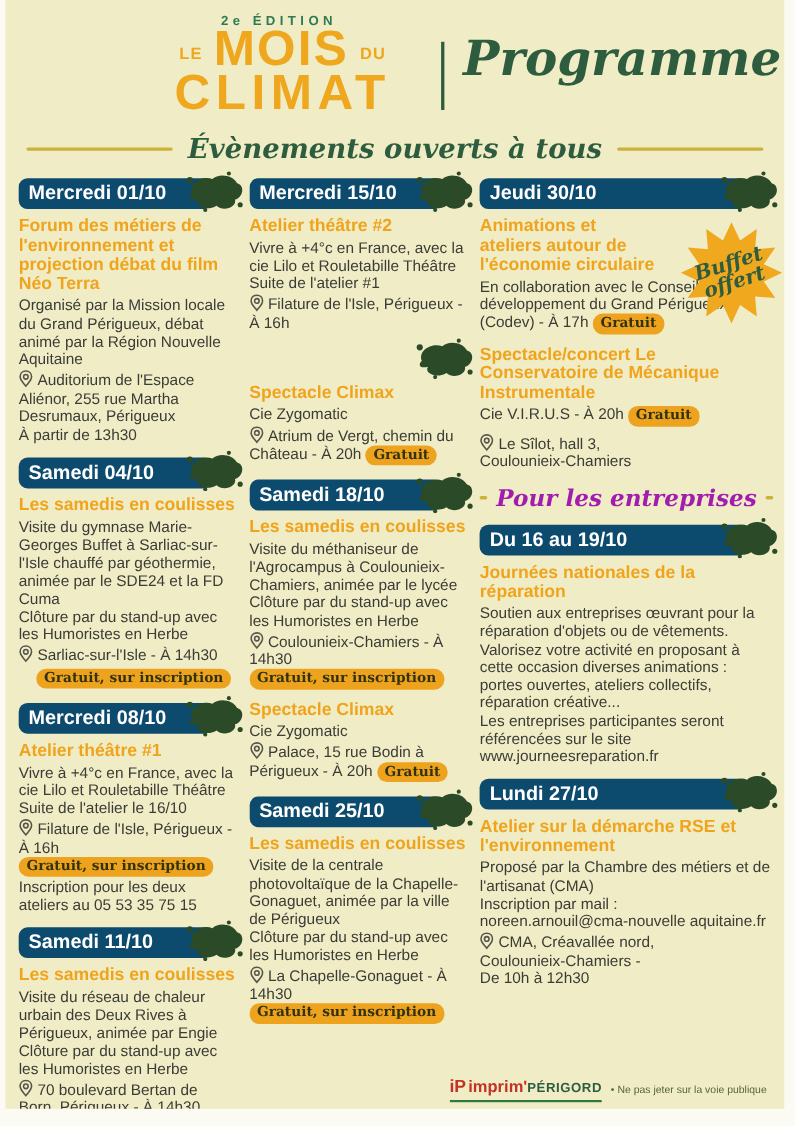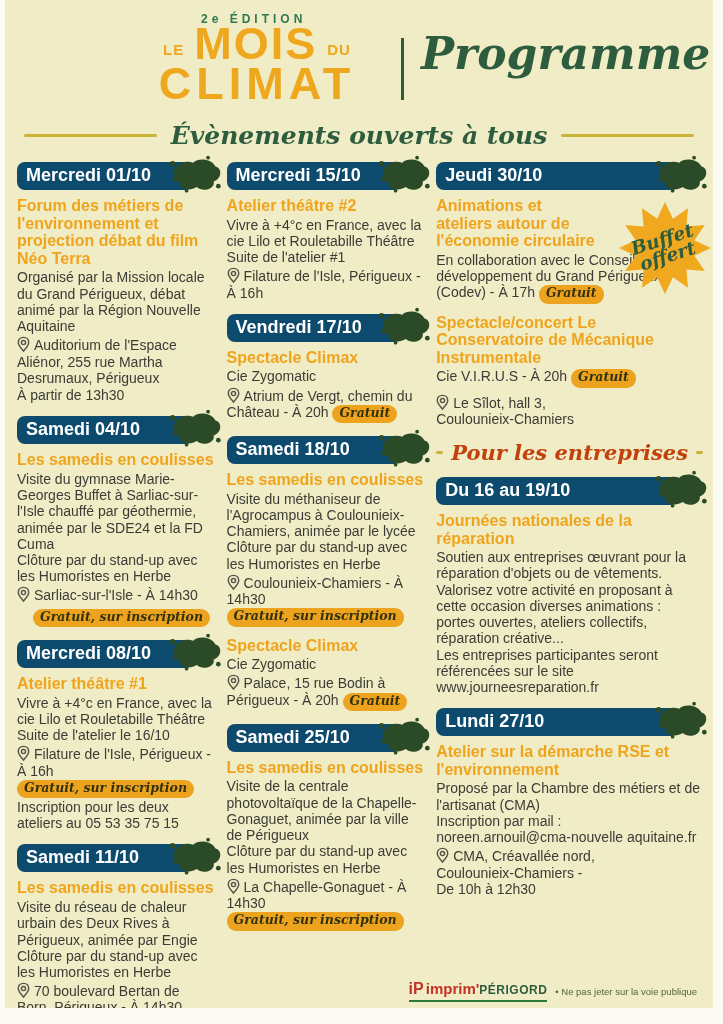--- a/index.html
+++ b/index.html
@@ -31,28 +31,28 @@
   .date-wrap{position:relative;margin-bottom:5px;height:30px;}
   .date-bar{position:absolute;left:0;right:24px;top:0;background:#0c4a6e;color:#fff;
     border-radius:8px;font-size:18px;font-weight:bold;padding:3px 0 4px 9px;white-space:nowrap;}
   .splat{position:absolute;right:-6px;top:-7px;width:56px;height:38px;fill:#2a4a28;}
   .etitle{margin:2px 0 2px;color:#f0a41c;font-size:16px;line-height:1.1;font-weight:bold;}
   .ebody{margin:1px 0 2px;color:#3c3c36;font-size:14px;line-height:1.16;white-space:pre-line;}
   .loc{margin:2px 0 1px;color:#3c3c36;font-size:14px;line-height:1.16;}
   .loc-text{white-space:pre-line;}
   .pin{width:13px;height:17px;vertical-align:-3px;margin-right:4px;stroke:#55554a;fill:none;}
   .badge{display:inline-block;background:#eda31d;color:#33320f;border-radius:9px;
-    padding:0 7px 2px;font-family:"DejaVu Serif",serif;font-style:italic;font-weight:bold;
+    padding:0 7px 2px;font-family:"DejaVu Serif",serif;font-weight:bold;
     font-size:12.5px;line-height:1.3;white-space:nowrap;}
   .badge-line{margin:3px 0 0 16px;}
 
   
   .subhead{display:flex;align-items:center;margin:10px 0 12px;}
   .subhead .rule{height:3px;background:#cdb23a;}
-  .subhead-text{margin:0 8px;color:#c2410c;font-size:21px;font-weight:bold;font-style:italic;
+  .subhead-text{margin:0 8px;color:#a21caf;font-size:21px;font-weight:bold;font-style:italic;
     font-family:"DejaVu Serif",serif;white-space:nowrap;}
 
   
   .star{position:absolute;right:-8px;top:40px;width:92px;height:92px;}
   .star polygon{fill:#f0a81f;}
   .star text{fill:#2d5c3e;font-family:"DejaVu Serif",serif;font-style:italic;font-weight:bold;
     font-size:20px;text-anchor:middle;}
 
   
   .footer{position:absolute;right:16px;bottom:6px;display:flex;align-items:center;gap:8px;text-align:center;}
@@ -185,21 +185,20 @@
         <h3 class="etitle">Atelier théâtre #2</h3>
         <p class="ebody">Vivre à +4°c en France, avec la cie Lilo et Rouletabille Théâtre
 Suite de l'atelier #1</p>
         <p class="loc"><svg class="pin" viewBox="0 0 20 26">
               <use href="#pin"></use>
             </svg><span class="loc-text">Filature de l'Isle, Périgueux - À 16h</span></p>
       </section>
 
       <section class="event">
         <div class="date-wrap">
-          <div class="date-bar">Vendredi 17/10</div>
           <svg class="splat" viewBox="0 0 60 40">
               <use href="#splat"></use>
             </svg>
         </div>
         <h3 class="etitle">Spectacle Climax</h3>
         <p class="ebody">Cie Zygomatic</p>
         <p class="loc"><svg class="pin" viewBox="0 0 20 26">
               <use href="#pin"></use>
             </svg><span class="loc-text">Atrium de Vergt, chemin du Château - À 20h</span> <span class="badge">Gratuit</span></p>
       </section>

